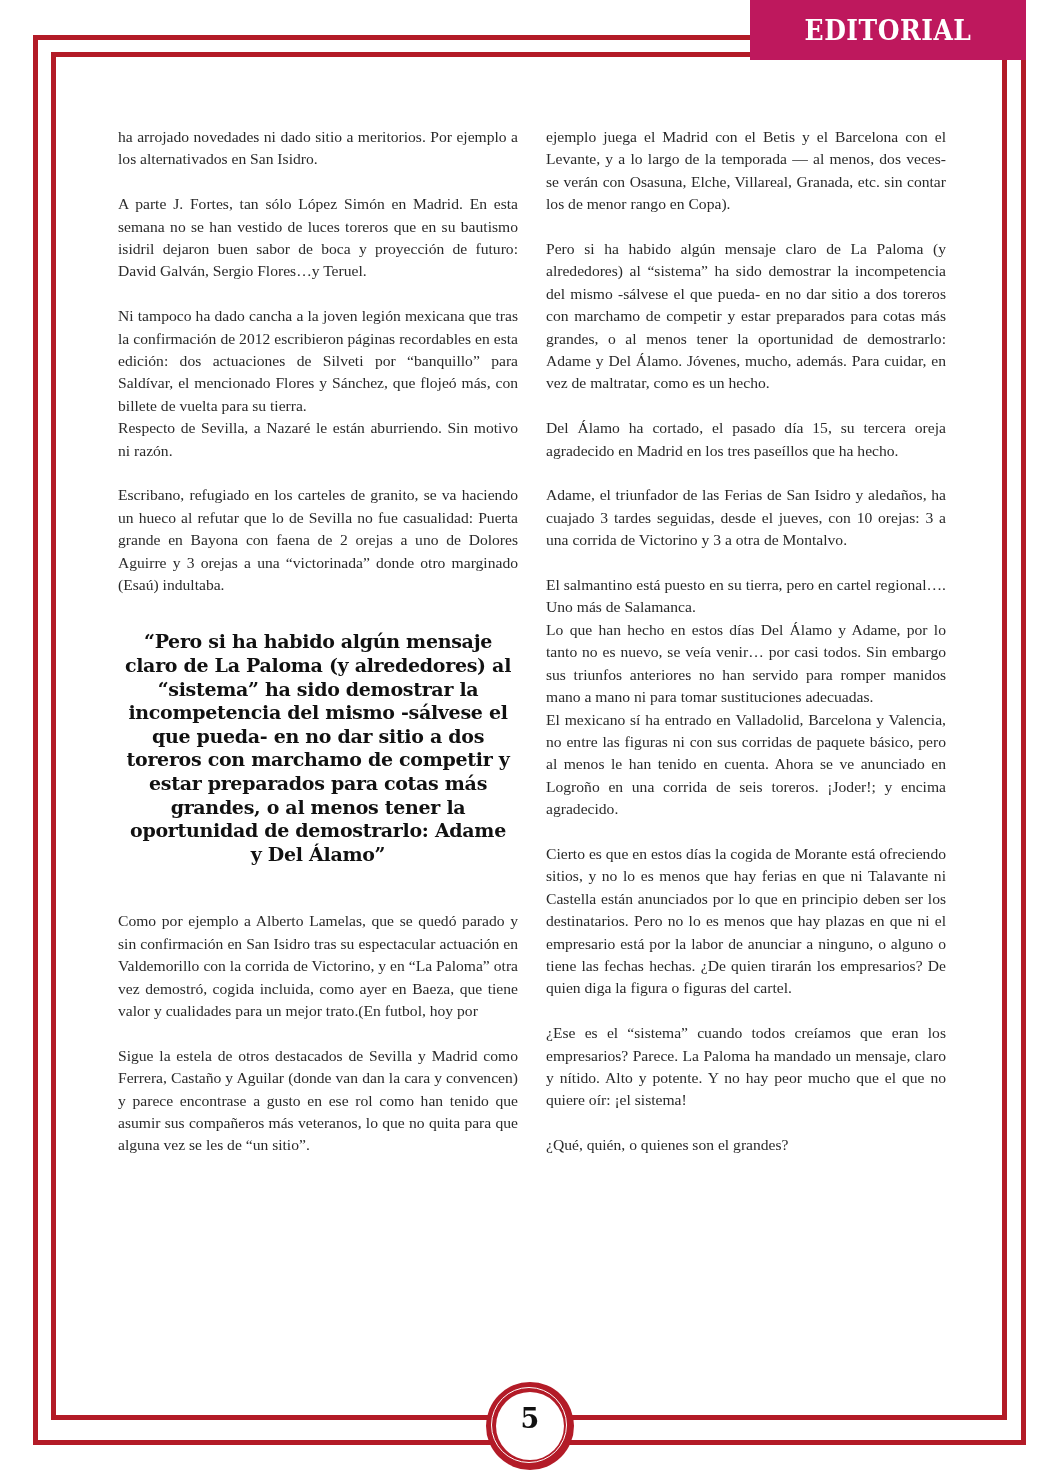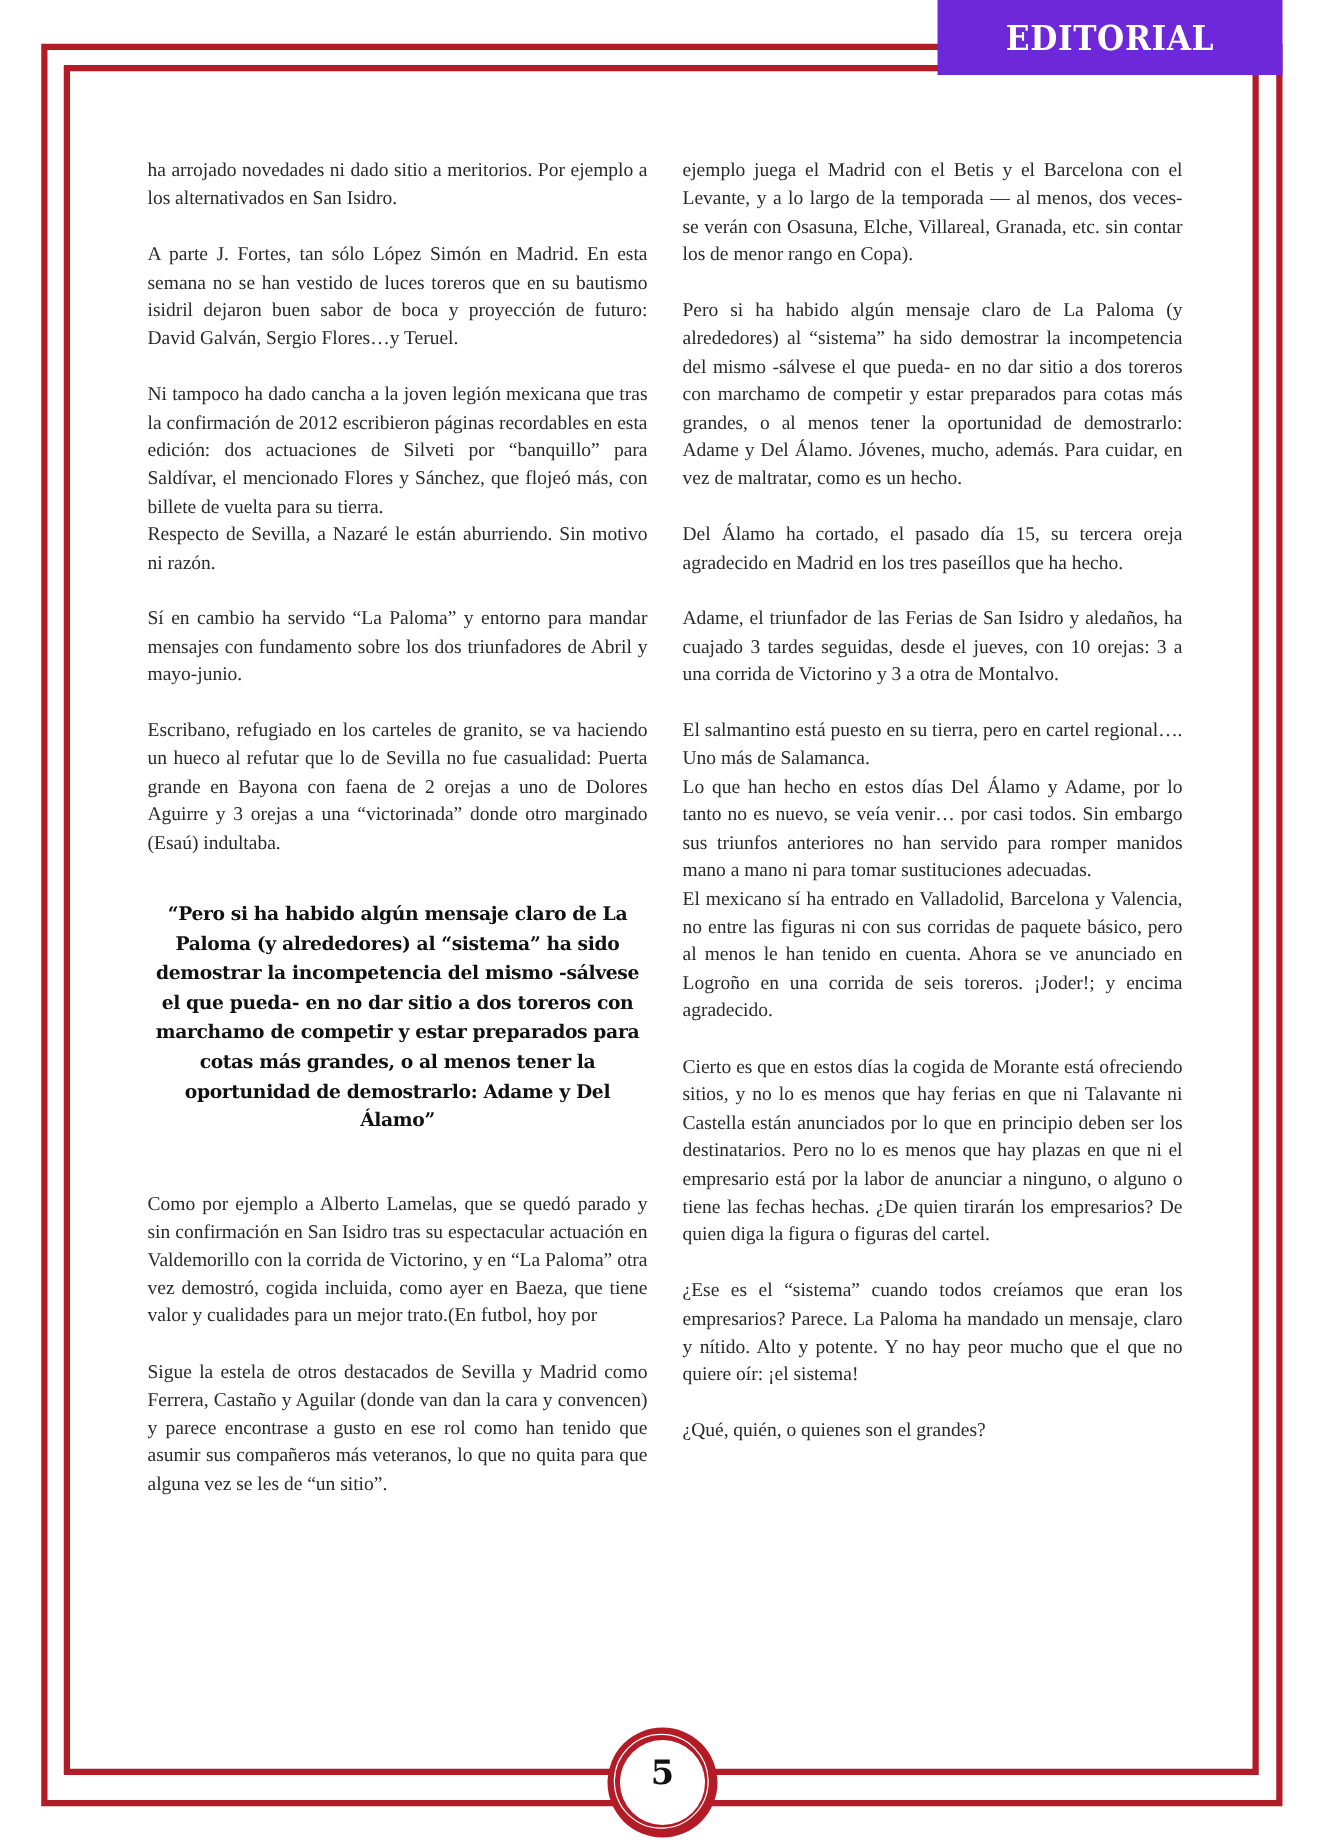--- a/index.html
+++ b/index.html
@@ -1,48 +1,47 @@
 <!DOCTYPE html>
 <html><head>
 <meta charset="utf-8">
 <style>
   html, body { margin:0; padding:0; background:#ffffff; }
   body { width:1063px; height:1476px; position:relative; overflow:hidden; font-family:"DejaVu Serif", serif; }
   .frame { position:absolute; border:5px solid #b31b27; box-sizing:border-box; }
   .frame-outer { left:33px; top:35px; width:993px; height:1410px; }
   .frame-inner { left:51px; top:52px; width:956px; height:1368px; }
-  .banner { position:absolute; left:750px; top:0; width:276px; height:60px; background:#6d28d9; display:flex; align-items:center; justify-content:center; }
+  .banner { position:absolute; left:750px; top:0; width:276px; height:60px; background:#be185d; display:flex; align-items:center; justify-content:center; }
   .banner span { color:#ffffff; font-family:"DejaVu Serif", serif; font-weight:bold; font-size:25px; letter-spacing:0.5px; transform:scaleY(1.1); }
   .col { position:absolute; top:126px; width:400px; color:#2a2a2a; font-family:"Liberation Serif", serif; font-size:15.6px; line-height:22.4px; text-align:justify; hyphens:auto; }
   .col-left { left:118px; }
   .col-right { left:546px; }
   .col p { margin:0 0 22.4px 0; }
   .col p.tight { margin-bottom:0; }
-  .pull { margin:34px 0 44px 0; text-align:center; font-family:"DejaVu Serif", serif; font-weight:bold; font-size:15px; line-height:23.6px; color:#111; padding:0 4px; letter-spacing:-0.3px; }
+  .pull { margin:34px 0 44px 0; text-align:center; font-family:"DejaVu Serif", serif; font-weight:bold; font-size:19px; line-height:23.6px; color:#111; padding:0 4px; letter-spacing:-0.3px; }
   .medallion { position:absolute; left:486px; top:1382px; width:88px; height:88px; border-radius:50%; background:#b31b27; }
   .medallion .ring1 { position:absolute; left:5px; top:5px; width:74px; height:74px; border-radius:50%; border:1.5px solid #ffffff; }
   .medallion .ring2 { position:absolute; left:10px; top:10px; width:68px; height:68px; border-radius:50%; background:#ffffff; }
   .pagenum { position:absolute; left:486px; top:1403px; width:88px; text-align:center; font-family:"DejaVu Serif", serif; font-weight:bold; font-size:27px; color:#111; }
 </style>
 </head>
 <body>
 
 <div class="frame frame-outer"></div>
 <div class="frame frame-inner"></div>
 
 <div class="banner">
   <span>EDITORIAL</span>
 </div>
 
 <div class="col col-left">
   <p>ha arrojado novedades ni dado sitio a meritorios. Por ejemplo a los alternativados en San Isidro.</p>
   <p>A parte J. Fortes, tan sólo López Simón en Madrid. En esta semana no se han vestido de luces toreros que en su bautismo isidril dejaron buen sabor de boca y proyección de futuro: David Galván, Sergio Flores…y Teruel.</p>
   <p class="tight">Ni tampoco ha dado cancha a la joven legión mexicana que tras la confirmación de 2012 escribieron páginas recordables en esta edición: dos actuaciones de Silveti por “banquillo” para Saldívar, el mencionado Flores y Sánchez, que flojeó más, con billete de vuelta para su tierra.</p>
   <p>Respecto de Sevilla, a Nazaré le están aburriendo. Sin motivo ni razón.</p>
-  <p>Sí en cambio ha servido “La Paloma” y entorno para mandar mensajes con fundamento sobre los dos triunfadores de Abril y mayo-junio.</p>
   <p style="margin-bottom:0">Escribano, refugiado en los carteles de granito, se va haciendo un hueco al refutar que lo de Sevilla no fue casualidad: Puerta grande en Bayona con faena de 2 orejas a uno de Dolores Aguirre y 3 orejas a una “victorinada” donde otro marginado (Esaú) indultaba.</p>
   <div class="pull">“Pero si ha habido algún mensaje claro de La Paloma (y alrededores) al “sistema” ha sido demostrar la incompetencia del mismo -sálvese el que pueda- en no dar sitio a dos toreros con marchamo de competir y estar preparados para cotas más grandes, o al menos tener la oportunidad de demostrarlo: Adame y Del Álamo”</div>
   <p>Como por ejemplo a Alberto Lamelas, que se quedó parado y sin confirmación en San Isidro tras su espectacular actuación en Valdemorillo con la corrida de Victorino, y en “La Paloma” otra vez demostró, cogida incluida, como ayer en Baeza, que tiene valor y cualidades para un mejor trato.(En futbol, hoy por</p>
   <p>Sigue la estela de otros destacados de Sevilla y Madrid como Ferrera, Castaño y Aguilar (donde van dan la cara y convencen) y parece encontrase a gusto en ese rol como han tenido que asumir sus compañeros más veteranos, lo que no quita para que alguna vez se les de “un sitio”.</p>
 </div>
 
 <div class="col col-right">
   <p>ejemplo juega el Madrid con el Betis y el Barcelona con el Levante, y a lo largo de la temporada — al menos, dos veces- se verán con Osasuna, Elche, Villareal, Granada, etc. sin contar los de menor rango en Copa).</p>
   <p>Pero si ha habido algún mensaje claro de La Paloma (y alrededores) al “sistema” ha sido demostrar la incompetencia del mismo -sálvese el que pueda- en no dar sitio a dos toreros con marchamo de competir y estar preparados para cotas más grandes, o al menos tener la oportunidad de demostrarlo: Adame y Del Álamo. Jóvenes, mucho, además. Para cuidar, en vez de maltratar, como es un hecho.</p>
   <p>Del Álamo ha cortado, el pasado día 15, su tercera oreja agradecido en Madrid en los tres paseíllos que ha hecho.</p>

